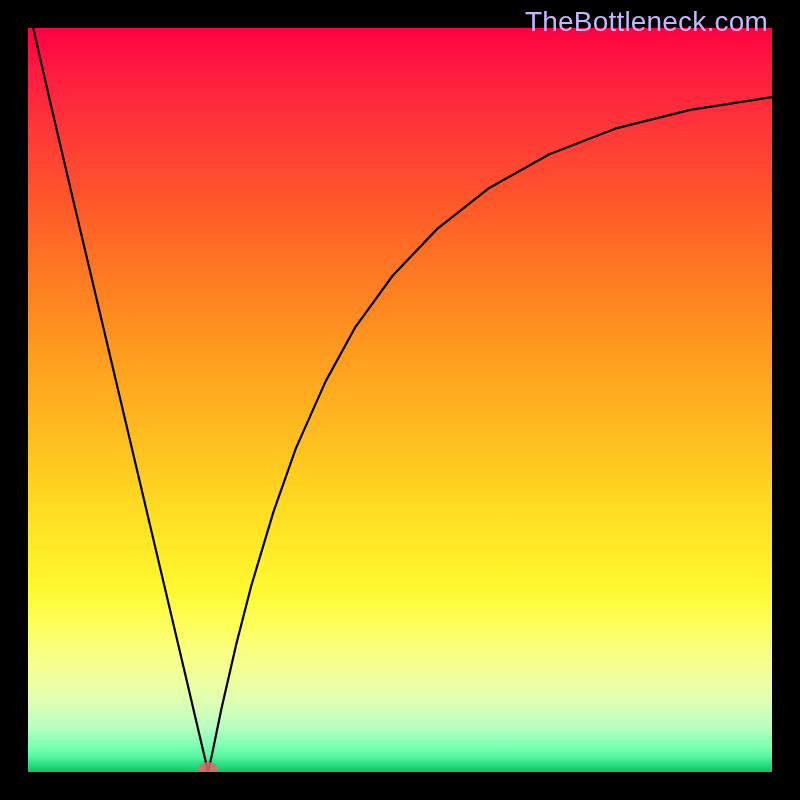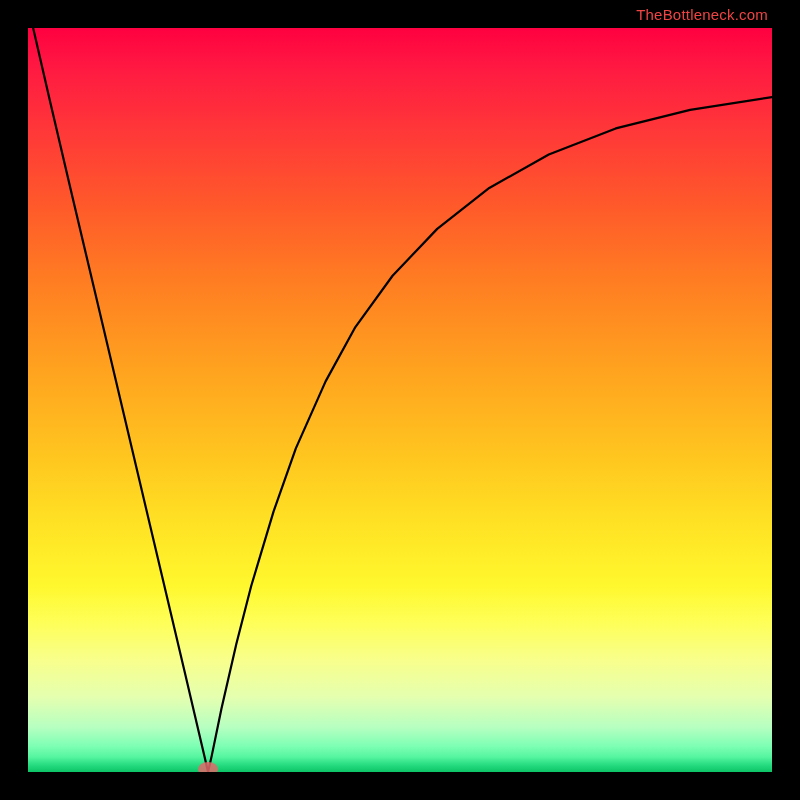--- a/index.html
+++ b/index.html
@@ -48,22 +48,22 @@
       #7effb4 96.5%,
       #55f59f 98%,
       #28dd82 99%,
       #0cc566 100%
     );
   }
   .watermark {
     position: absolute;
     top: 6px;
     right: 32px;
-    color: #ef4444;
-    font-size: 15px;
+    color: #c4b5fd;
+    font-size: 28px;
     font-weight: 500;
     letter-spacing: 0.2px;
     font-family: Arial, Helvetica, sans-serif;
   }
   svg.curve {
     position: absolute;
     top: 0; left: 0;
     width: 100%;
     height: 100%;
   }

